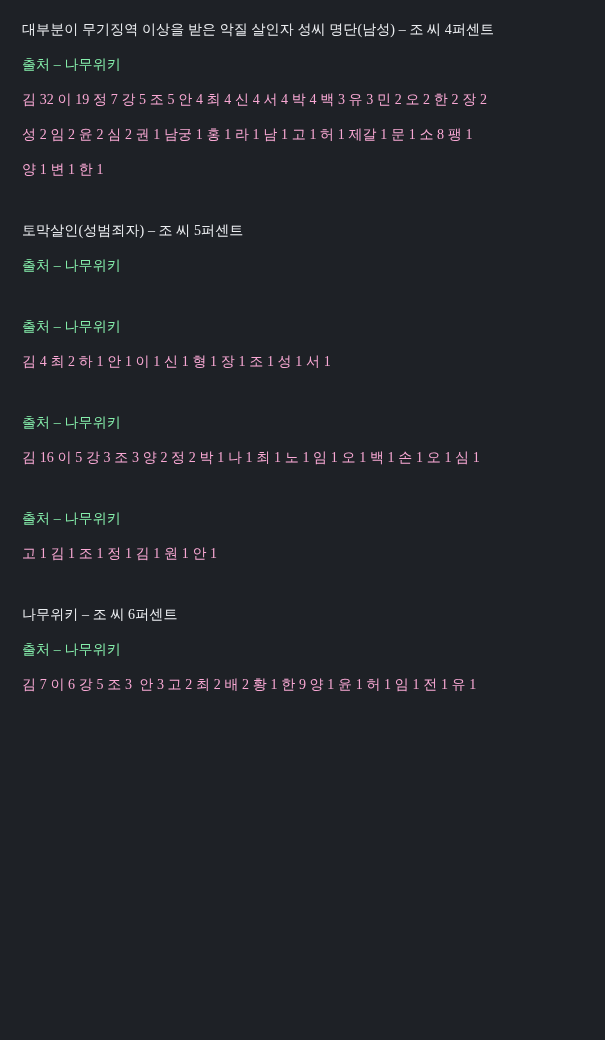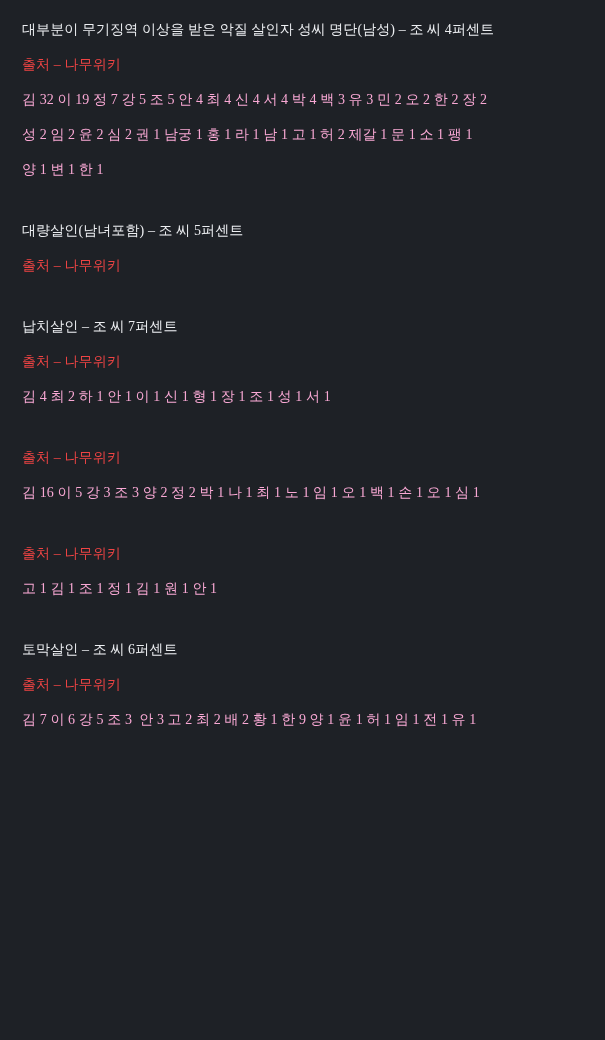--- a/index.html
+++ b/index.html
@@ -33,59 +33,58 @@
     letter-spacing: 0.1px;
     color: #e9ebee;
     white-space: pre-wrap;
     word-break: break-all;
     font-family: Liberation Serif, serif;
   }
   .title {
     color: #eceef1;
   }
   .source {
-    color: #ef4444;
+    color: #86efac;
   }
   .names {
     color: #f9a8d4;
   }
 </style>
 </head>
 <body>
 
 <div class="page">
 
   <div class="block">
     <div class="line title">대부분이 무기징역 이상을 받은 악질 살인자 성씨 명단(남성) – 조 씨 4퍼센트</div>
     <div class="line source">출처 – 나무위키</div>
     <div class="line names">김 32 이 19 정 7 강 5 조 5 안 4 최 4 신 4 서 4 박 4 백 3 유 3 민 2 오 2 한 2 장 2</div>
-    <div class="line names">성 2 임 2 윤 2 심 2 권 1 남궁 1 홍 1 라 1 남 1 고 1 허 2 제갈 1 문 1 소 1 팽 1</div>
+    <div class="line names">성 2 임 2 윤 2 심 2 권 1 남궁 1 홍 1 라 1 남 1 고 1 허 1 제갈 1 문 1 소 8 팽 1</div>
     <div class="line names">양 1 변 1 한 1</div>
   </div>
 
   <div class="block">
-    <div class="line title">대량살인(남녀포함) – 조 씨 5퍼센트</div>
+    <div class="line title">토막살인(성범죄자) – 조 씨 5퍼센트</div>
     <div class="line source">출처 – 나무위키</div>
   </div>
 
   <div class="block">
-    <div class="line title">납치살인 – 조 씨 7퍼센트</div>
     <div class="line source">출처 – 나무위키</div>
     <div class="line names">김 4 최 2 하 1 안 1 이 1 신 1 형 1 장 1 조 1 성 1 서 1</div>
   </div>
 
   <div class="block">
     <div class="line source">출처 – 나무위키</div>
     <div class="line names">김 16 이 5 강 3 조 3 양 2 정 2 박 1 나 1 최 1 노 1 임 1 오 1 백 1 손 1 오 1 심 1</div>
   </div>
 
   <div class="block">
     <div class="line source">출처 – 나무위키</div>
     <div class="line names">고 1 김 1 조 1 정 1 김 1 원 1 안 1</div>
   </div>
 
   <div class="block">
-    <div class="line title">토막살인 – 조 씨 6퍼센트</div>
+    <div class="line title">나무위키 – 조 씨 6퍼센트</div>
     <div class="line source">출처 – 나무위키</div>
     <div class="line names">김 7 이 6 강 5 조 3  안 3 고 2 최 2 배 2 황 1 한 9 양 1 윤 1 허 1 임 1 전 1 유 1</div>
   </div>
 
 </div>
 
 </body></html>

